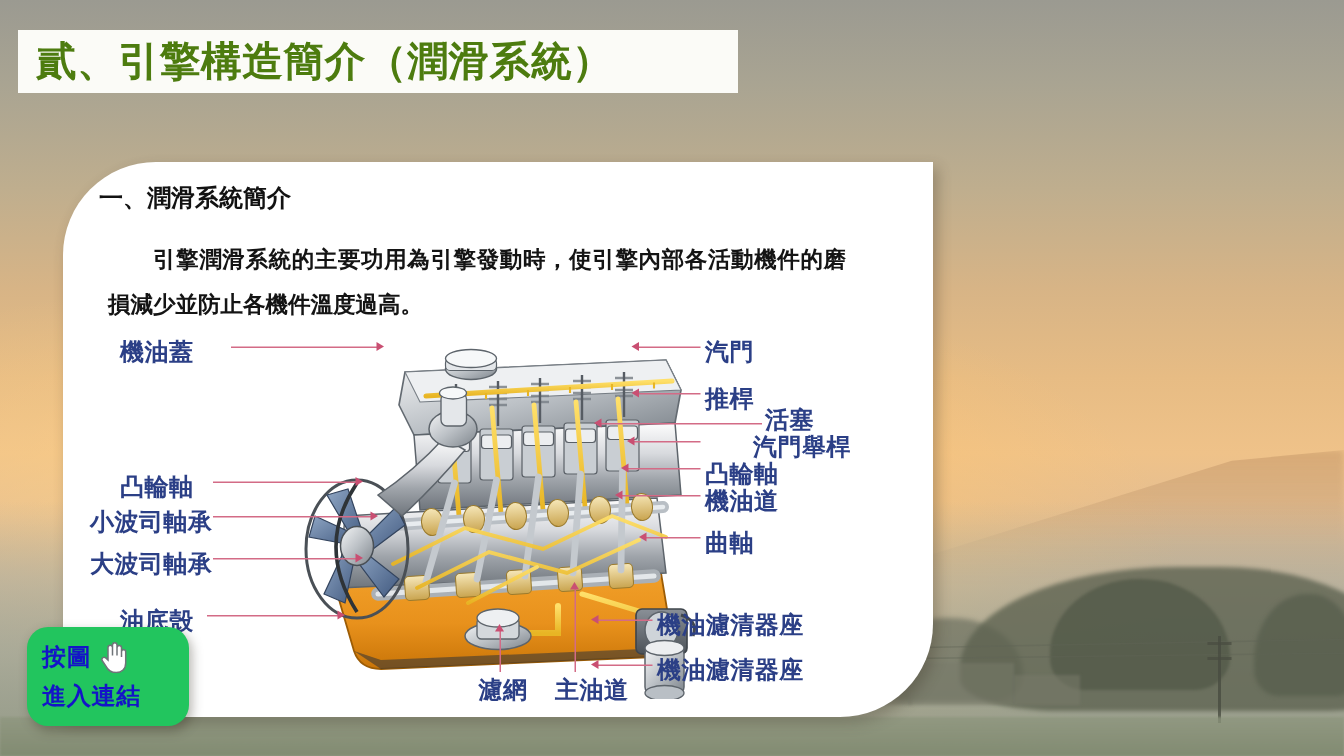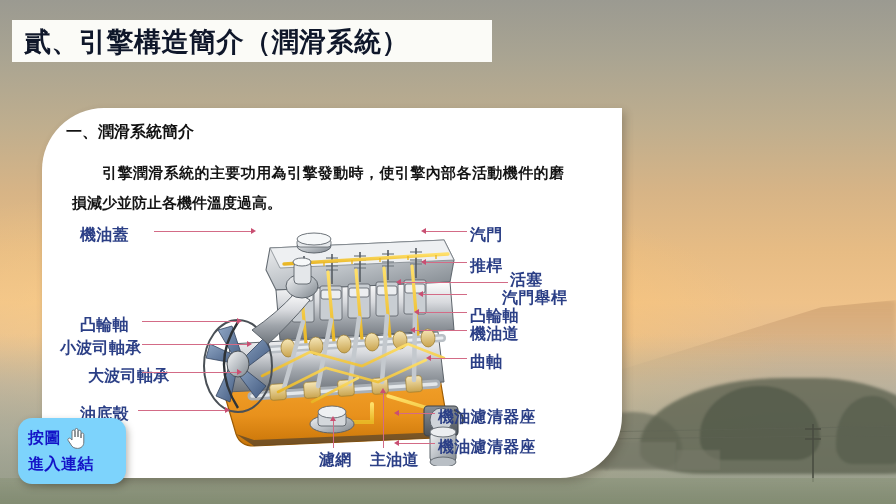--- a/index.html
+++ b/index.html
@@ -87,21 +87,21 @@
   }
 
   
   #title-bar {
     position:absolute; left:12px; top:20px; width:480px; height:42px;
     background:#fbfbf7;
     display:flex; align-items:center;
     padding-left:12px;
   }
   #title-bar .t {
-    font-size:27px; font-weight:bold; color:#0f172a;
+    font-size:27px; font-weight:bold; color:#4d7c0f;
     letter-spacing:.5px; white-space:nowrap;
     line-height:1;
   }
 
   
   #content-card {
     position:absolute; left:42px; top:108px; width:580px; height:370px;
     background:#ffffff;
     border-radius:62px 0 62px 0;
     box-shadow:3px 4px 9px rgba(60,50,35,.30);
@@ -140,21 +140,21 @@
   .arrow.lt { border-right:5px solid #c94f72; }
   .arrow.up { border-left:3px solid transparent; border-right:3px solid transparent;
               border-bottom:5px solid #c94f72; border-top:none; }
 
   
   #engine-art { position:absolute; left:150px; top:0px; width:300px; height:240px; }
 
   
   #link-button {
     position:absolute; left:18px; top:418px; width:108px; height:66px;
-    background:#7dd3fc;
+    background:#22c55e;
     border-radius:14px;
     box-shadow:2px 3px 7px rgba(50,42,30,.35);
     display:flex; flex-direction:column; justify-content:center;
     padding-left:10px;
     cursor:pointer;
   }
   #link-button .ln {
     font-size:16px; font-weight:bold; color:#1414c8; line-height:26px;
     white-space:nowrap; letter-spacing:.5px;
   }
@@ -369,21 +369,21 @@
     <div class="arrow rt" style="left:209px; top:2px;"></div>
 
     <div class="lbl l" style="left:38px;  top:89px;">凸輪軸</div>
     <div class="ldr" style="left:100px; top:95px; width:96px;"></div>
     <div class="arrow rt" style="left:195px; top:92px;"></div>
 
     <div class="lbl l" style="left:18px; top:112px;">小波司軸承</div>
     <div class="ldr" style="left:100px; top:118px; width:106px;"></div>
     <div class="arrow rt" style="left:205px; top:115px;"></div>
 
-    <div class="lbl l" style="left:18px; top:140px;margin-left:28px;">大波司軸承</div>
+    <div class="lbl l" style="left:18px; top:140px;">大波司軸承</div>
     <div class="ldr" style="left:100px; top:146px; width:96px;"></div>
     <div class="arrow rt" style="left:195px; top:143px;"></div>
 
     <div class="lbl l" style="left:38px; top:178px;">油底殼</div>
     <div class="ldr" style="left:96px; top:184px; width:88px;"></div>
     <div class="arrow rt" style="left:183px; top:181px;"></div>
 
     <div class="lbl r" style="left:428px; top:-1px;">汽門</div>
     <div class="ldr" style="left:383px; top:5px; width:42px;"></div>
     <div class="arrow lt" style="left:379px; top:2px;"></div>

